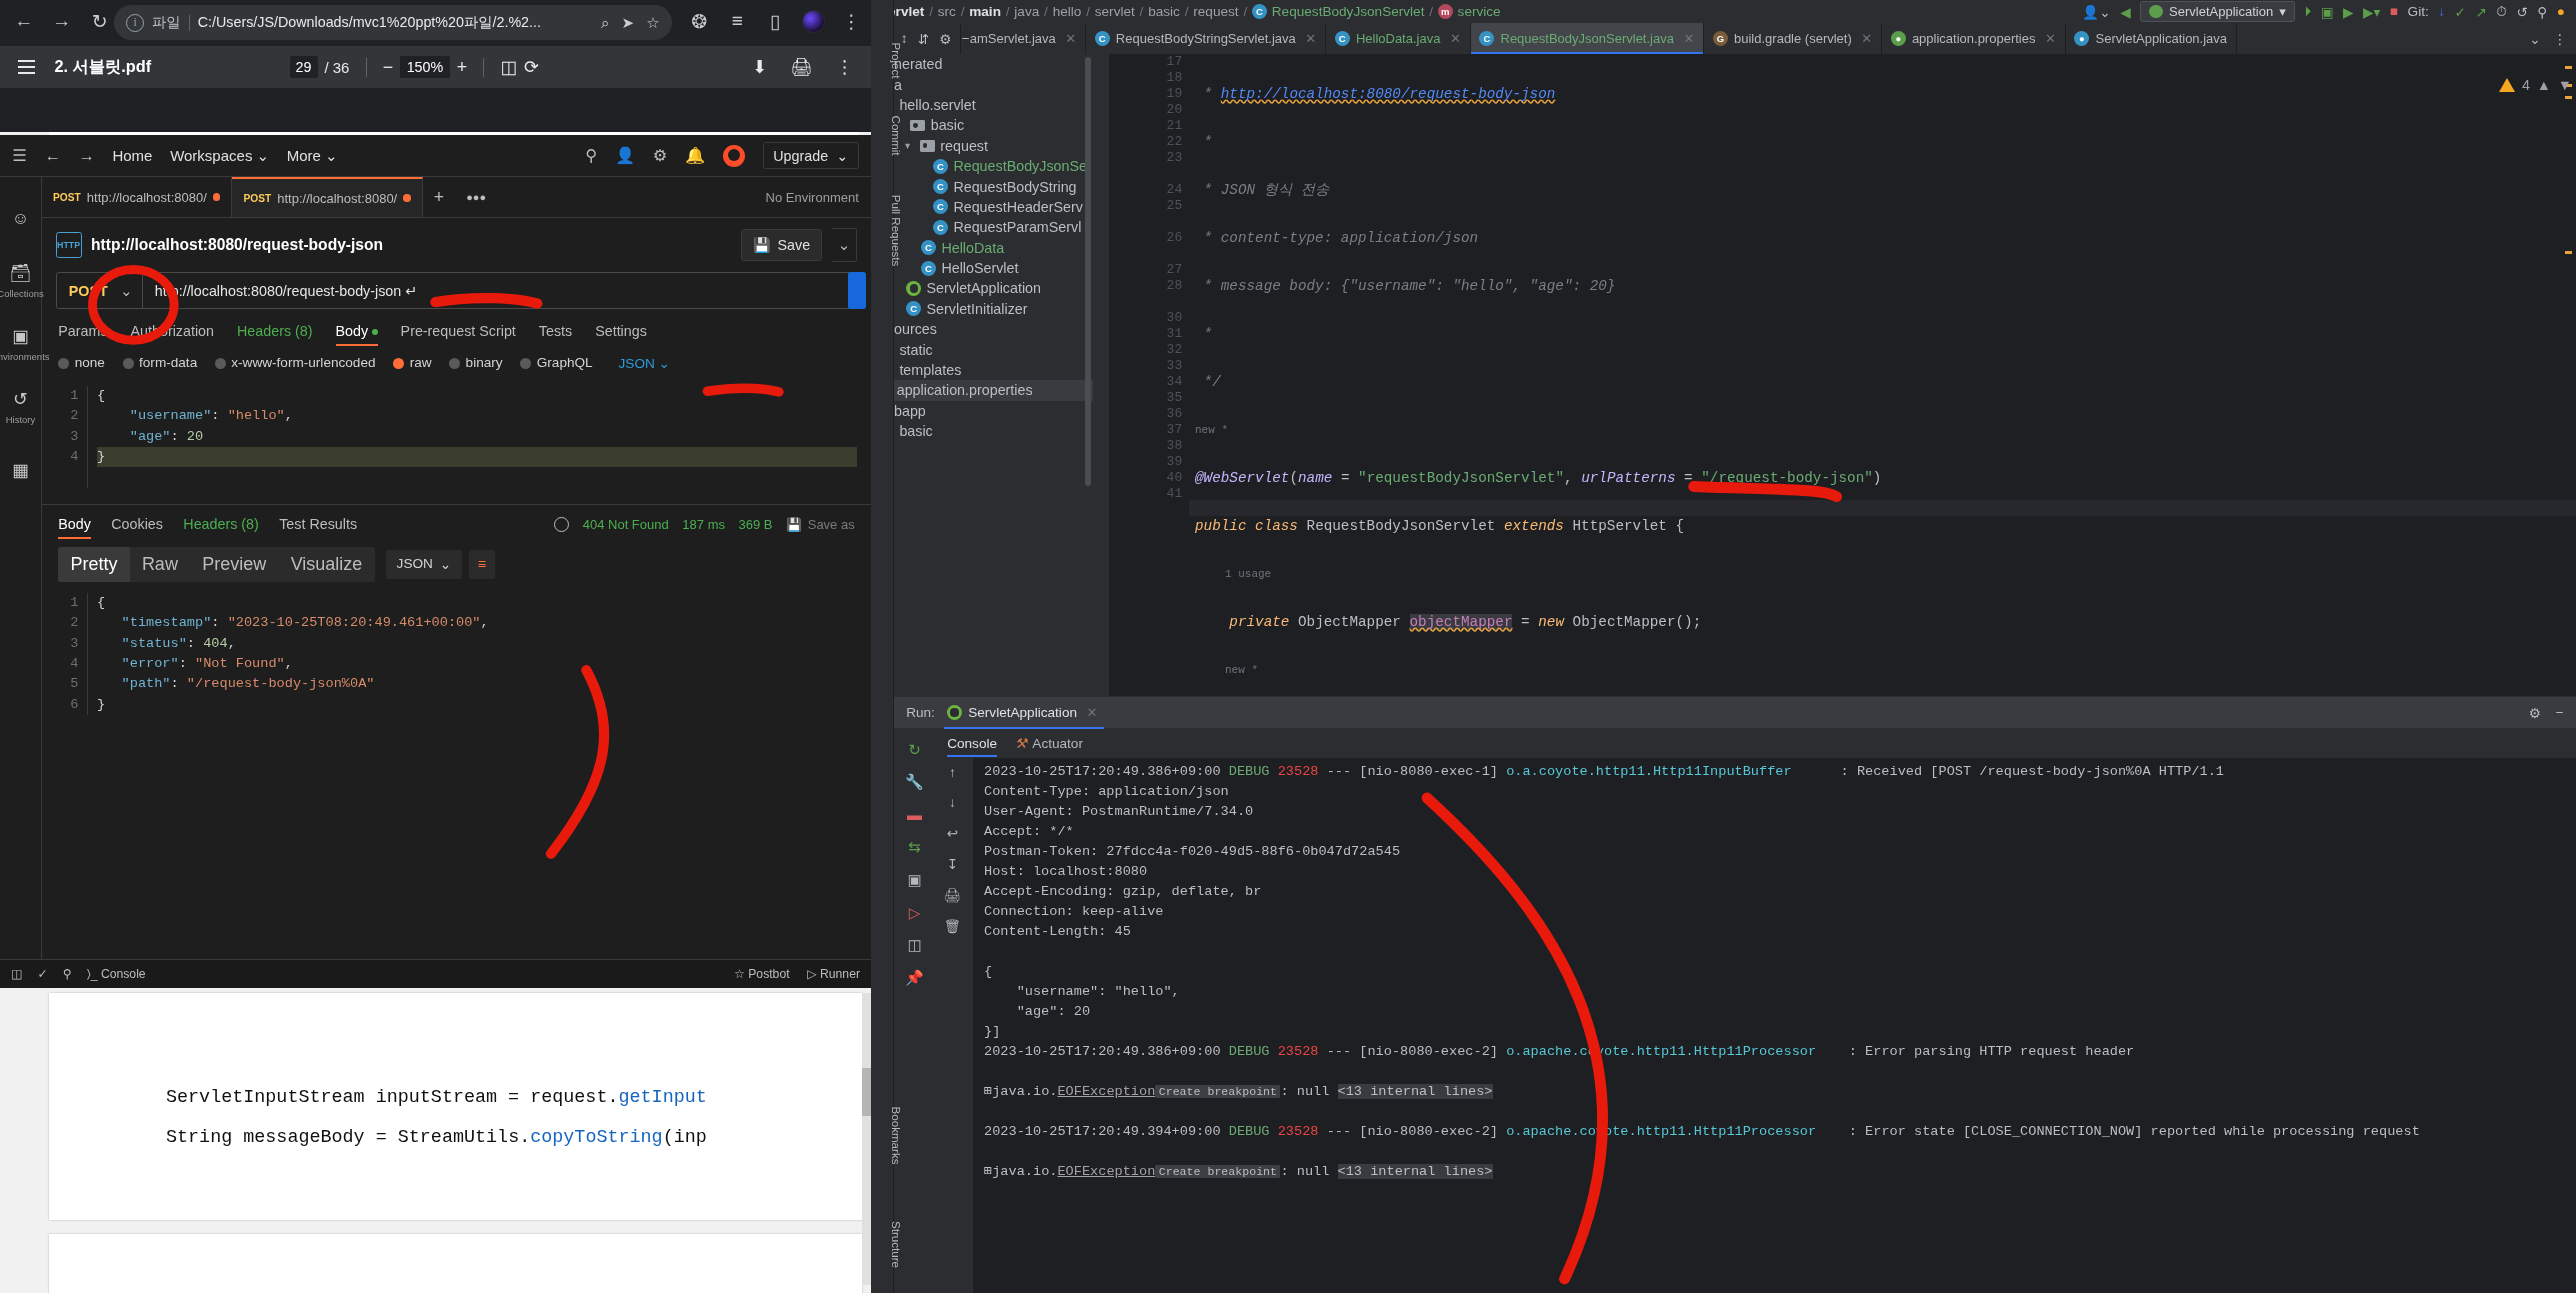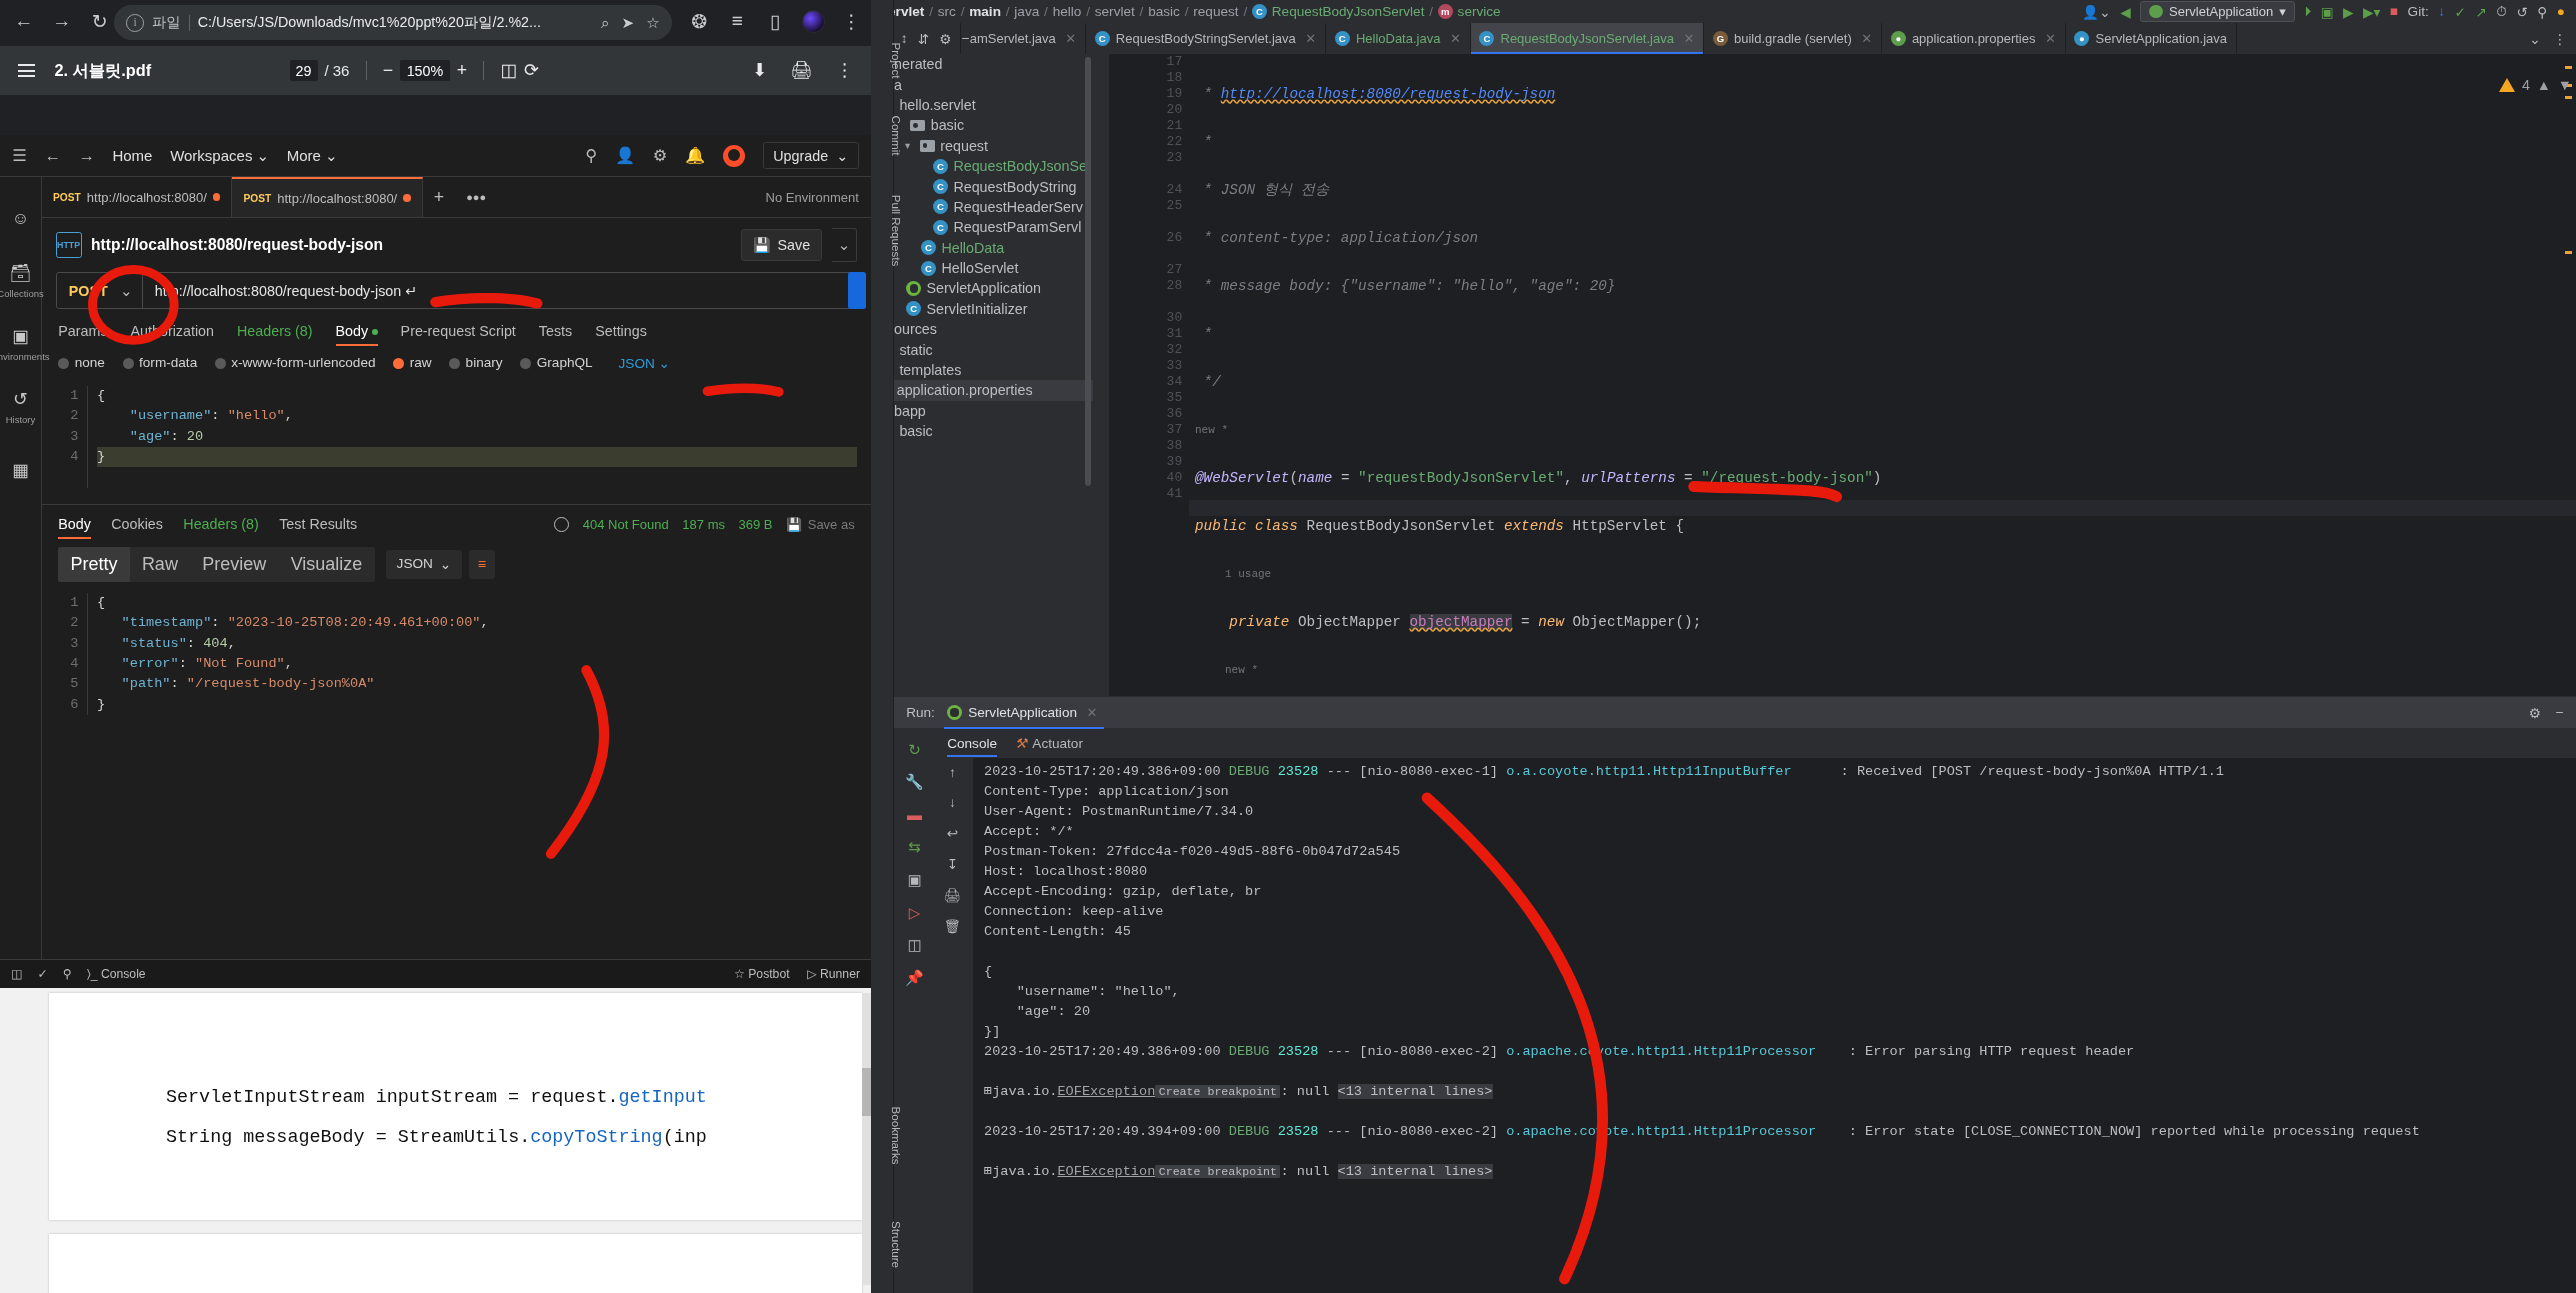--- a/index.html
+++ b/index.html
@@ -15,21 +15,21 @@
   .cnav-ico { width:23px; height:23px; color:#c9ccce; display:flex; align-items:center; justify-content:center; font-size:19px; }
   .omnibox { position:absolute; left:114px; top:5.4px; width:558px; height:35px; background:#323639; border-radius:17.7px; display:flex; align-items:center; padding:0 12.2px; gap:8.2px; }
   .omni-info { width:17.7px; height:17.7px; border:1.4px solid #9aa0a6; border-radius:50%; color:#9aa0a6; font-size:11.6px; display:flex; align-items:center; justify-content:center; font-family:"Liberation Serif",serif; }
   .omni-scheme { color:#bdc1c6; font-size:14.3px; }
   .omni-sep { width:0.7px; height:16.3px; background:#5f6368; }
   .omni-url { color:#e8eaed; font-size:14.3px; white-space:nowrap; overflow:hidden; }
   .omni-right { margin-left:auto; display:flex; gap:12.2px; align-items:center; color:#c9ccce; font-size:15px; }
   .chrome-right { position:absolute; right:8.2px; top:9.5px; display:flex; gap:15px; align-items:center; color:#c9ccce; }
   .avatar-c { width:23px; height:23px; border-radius:50%; background:radial-gradient(circle at 35% 35%, #6d4aff, #1b0f3a 70%); border:1.4px solid #2b2b2b; }
 
-  .pdf-toolbar { height:49px; background:#323639; display:flex; align-items:center; padding:0 17.7px; position:relative; }
+  .pdf-toolbar { height:42px; background:#323639; display:flex; align-items:center; padding:0 17.7px; position:relative; }
   .pdf-ham { width:17.7px; height:13.6px; display:flex; flex-direction:column; justify-content:space-between; }
   .pdf-ham i { display:block; height:2px; background:#e8eaed; }
   .pdf-title { color:#fff; font-size:16.3px; margin-left:19px; font-weight:600; }
   .pdf-pagebox { position:absolute; left:calc(50% - 146px); display:flex; align-items:center; gap:6.8px; color:#e8eaed; font-size:15px; }
   .pg-in { background:#202124; color:#fff; padding:2.7px 6.1px; border-radius:2px; font-size:14.3px; }
   .vdiv { width:0.7px; height:19px; background:#5f6368; margin:0 9.5px; }
   .zoom-v { background:#202124; color:#fff; padding:2.7px 6.8px; border-radius:2px; font-size:14.3px; }
   .tb-ico { color:#e8eaed; font-size:17.7px; display:inline-flex; align-items:center; justify-content:center; }
   .pdf-right { margin-left:auto; display:flex; gap:23px; align-items:center; }
 
@@ -182,21 +182,21 @@
   .run-tab:after{content:"";position:absolute;left:0;right:0;bottom:-8.8px;height:2px;background:#3574f0;}
   .run-tools { position:absolute; left:0; top:31px; width:41px; bottom:0; display:flex; flex-direction:column; align-items:center; gap:13.6px; padding-top:12.2px;}
   .rt { width:19px;height:19px;display:flex;align-items:center;justify-content:center;color:#b6b8bd;font-size:15px;}
   .console-head { position:absolute; left:41px; top:31px; height:30px; display:flex; gap:17.7px; align-items:center; padding-left:12.2px; font-size:13.6px;}
   .ch-on { color:#dfe1e5; position:relative;}
   .ch-on:after{content:"";position:absolute;left:0;right:0;bottom:-6.1px;height:2px;background:#3574f0;}
   .ch-off{ color:#b6b8bd; display:flex; gap:5.4px; align-items:center;}
   .console-gut { position:absolute; left:41px; top:61px; width:35px; bottom:0; display:flex; flex-direction:column; align-items:center; gap:15px; padding-top:6.8px; color:#b6b8bd; font-size:13.6px;}
   .console-body { position:absolute; left:79px; top:61px; right:0; bottom:0; background:#1e1f22; font-family:"Liberation Mono", monospace; font-size:13.6px; overflow:hidden; padding-top:4.1px;}
   .console-body div { height:20px; line-height:20px; white-space:pre; padding-left:11px;}
-  .lg-dbg{color:#6aab73;} .lg-pid{color:#5eead4;margin-top:48px;} .lg-cls{color:#56c8d8;} .lg-txt{color:#bcbec4;}
+  .lg-dbg{color:#6aab73;} .lg-pid{color:#ef4444;margin-top:48px;} .lg-cls{color:#56c8d8;} .lg-txt{color:#bcbec4;}
   .lg-exc{color:#bcbec4;} .lg-link{color:#a3a3a3;text-decoration:underline;} .lg-bp{background:#3c3f43;color:#bcbec4;padding:0 3.4px;border-radius:1.4px;font-size:11.6px;}
   .lg-int{background:#393b40;}
 
   
   .ann { position:absolute; pointer-events:none; }
 </style>
 </head>
 <body>
 
 <div class="root">

